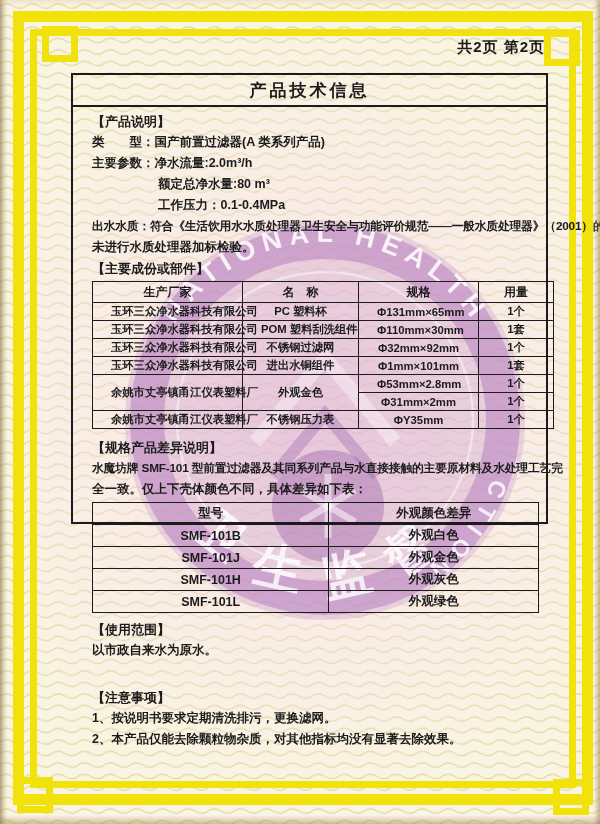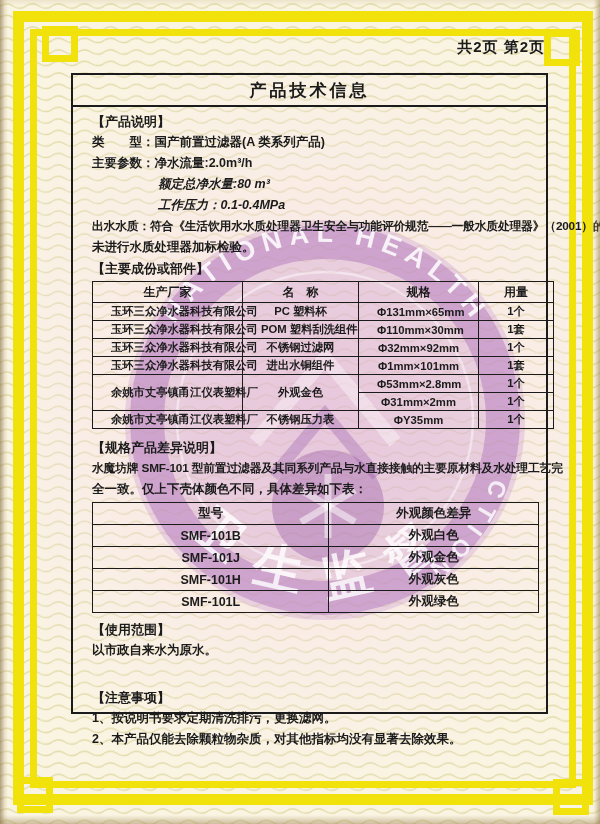--- a/index.html
+++ b/index.html
@@ -35,31 +35,31 @@
   .knot.br{left:553px;top:779px;}
   
   .watermark{position:absolute;left:95px;top:190px;z-index:2;}
   
   .page-indicator{
     position:absolute;top:38px;right:55px;z-index:5;
     font-size:15px;letter-spacing:1px;
   }
   
   .content-box{
-    position:absolute;left:71px;top:73px;width:477px;height:641px;z-index:4;
+    position:absolute;left:71px;top:73px;width:477px;height:451px;z-index:4;
     border:2px solid var(--ink);box-sizing:border-box;background:transparent;
   }
   .doc-title{
     height:30px;border-bottom:2px solid var(--ink);
     display:flex;align-items:center;justify-content:center;
     font-size:17px;letter-spacing:3px;
   }
   .box-body{padding:4px 7px 0 7px;overflow:visible;margin-left:12px;}
   .line{font-size:12.5px;line-height:21px;white-space:nowrap;}
-  .line.indent{padding-left:66px;font-style:italic;}
+  .line.indent{padding-left:66px;}
   .line.tight{font-size:11.8px;letter-spacing:-0.2px;}
   .sec-heading{font-size:13px;line-height:21px;white-space:nowrap;} .gap6{height:6px;} .gap8{height:8px;} .gap26{height:26px;}
   
   table{border-collapse:collapse;table-layout:fixed;width:100%;margin-top:2px;}
   th,td{
     border:1.5px solid var(--ink);
     font-weight:bold;text-align:center;vertical-align:middle;
     padding:0 18px;overflow:visible;white-space:nowrap;
   }
   .comp-table th{height:20px;font-size:12px;}

